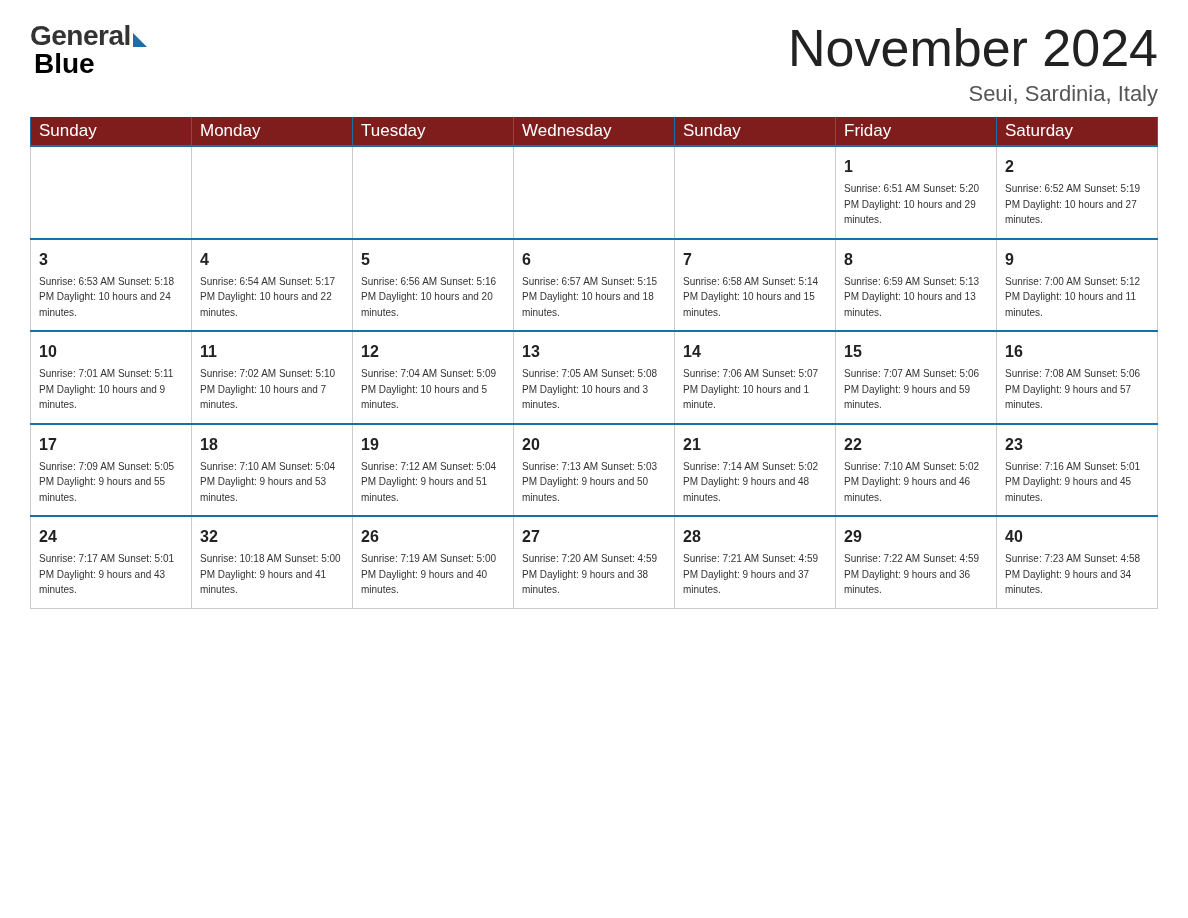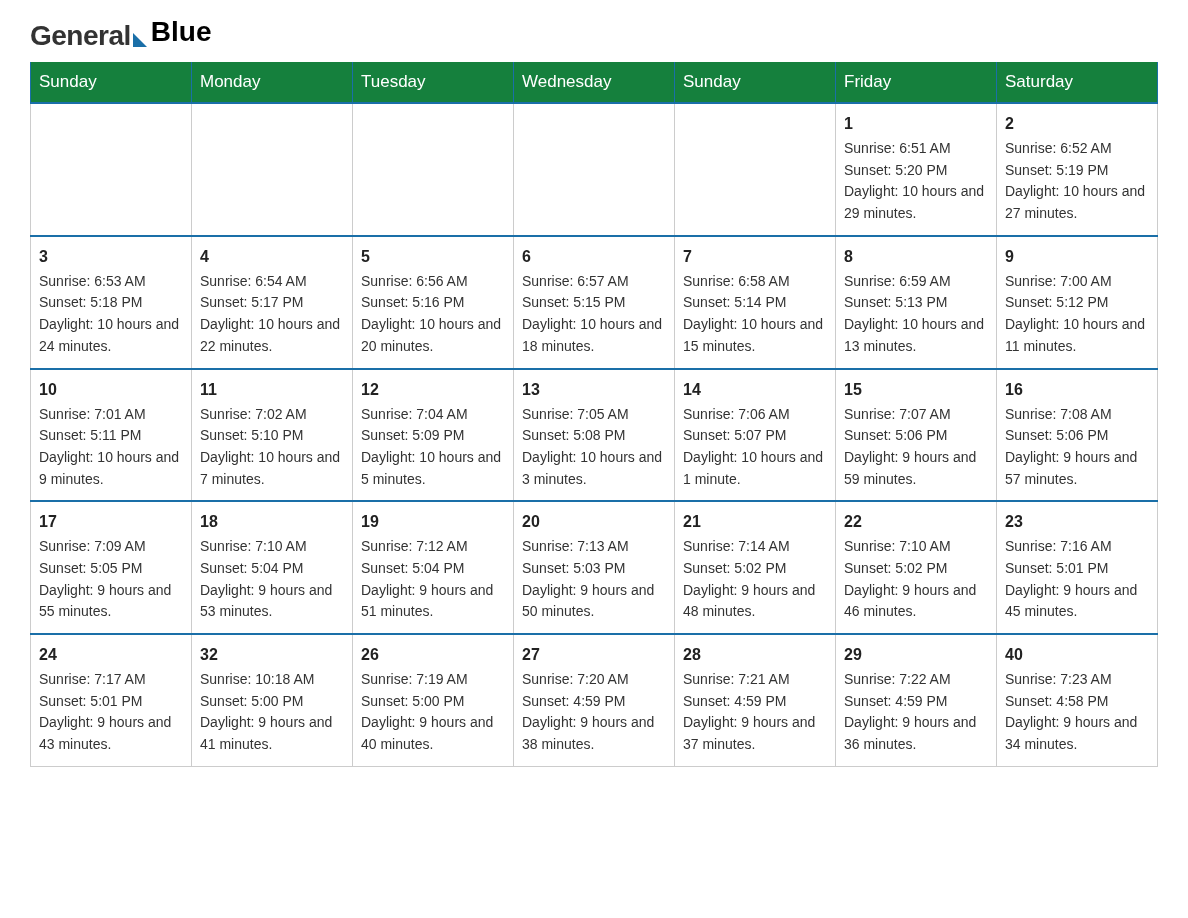--- a/index.html
+++ b/index.html
@@ -10,21 +10,21 @@
       color: #333;
     }
     .header {
       display: flex;
       justify-content: space-between;
       align-items: flex-start;
       margin-bottom: 10px;
     }
     .logo {
       display: flex;
-      flex-direction: row;
+      flex-direction: column;
       align-items: flex-start;
     }
     .logo-top {
       display: flex;
       align-items: center;
     }
     .logo-general {
       font-size: 28px;
       font-weight: bold;
       color: #333;
@@ -59,23 +59,23 @@
       font-size: 22px;
       color: #555;
       margin-top: 4px;
     }
     .calendar {
       width: 100%;
       border-collapse: collapse;
       margin-top: 10px;
     }
     .calendar th {
-      background-color: #15803d;
+      background-color: #7f1d1d;
       color: #fff;
-      padding: 10px 8px;
+      padding: 4px 8px;
       font-size: 17px;
       font-weight: normal;
       text-align: left;
       border: 1px solid #1a6fa8;
     }
     .calendar td {
       vertical-align: top;
       padding: 8px 8px 10px 8px;
       border: 1px solid #ccc;
       width: 14.28%;
@@ -85,21 +85,21 @@
       line-height: 1.5;
     }
     .day-num {
       font-size: 16px;
       font-weight: bold;
       color: #222;
       display: block;
       margin-bottom: 2px;
     }
     .day-info {
-      font-size: 14px;
+      font-size: 10px;
       color: #333;
       line-height: 1.55;
     }
     .empty-cell {
       background: #fff;
     }
     .calendar tr td {
       border-top: 2px solid #1a6fa8;
     }
     .calendar thead tr th {
@@ -109,20 +109,24 @@
 </head>
 <body>
 
 <div class="header">
   <div class="logo">
     <div class="logo-top">
       <span class="logo-general">General</span>
       <div class="logo-arrow"></div>
     </div>
     <span class="logo-blue">Blue</span>
+  </div>
+  <div class="title-section">
+    <div class="main-title">November 2024</div>
+    <div class="subtitle">Seui, Sardinia, Italy</div>
   </div>
 </div>
 
 <table class="calendar">
   <thead>
     <tr>
     <th>Sunday</th>
         <th>Monday</th>
         <th>Tuesday</th>
         <th>Wednesday</th>

